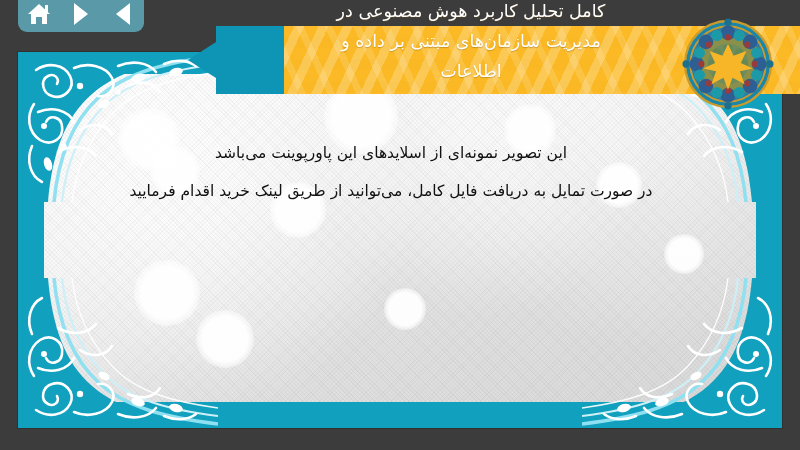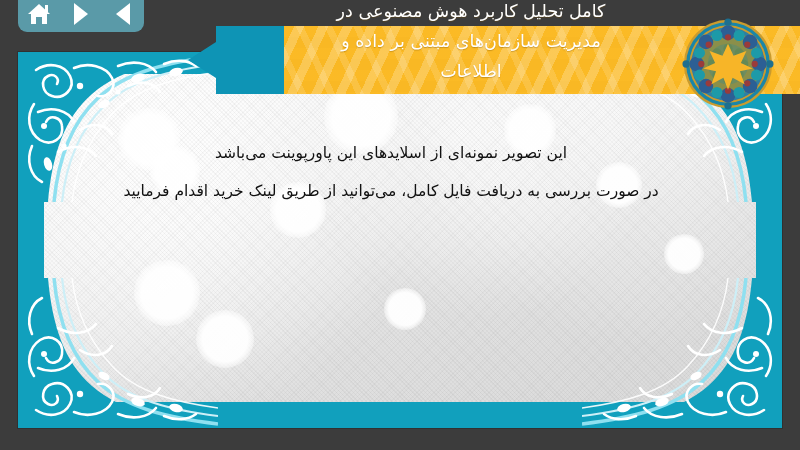--- a/index.html
+++ b/index.html
@@ -313,17 +313,17 @@
           <ellipse cx="158" cy="20" rx="7" ry="4" transform="rotate(-14 158 20)"></ellipse>
           <ellipse cx="86" cy="52" rx="6" ry="3.6" transform="rotate(-26 86 52)"></ellipse>
           <circle cx="62" cy="34" r="3.2"></circle>
             <circle cx="26" cy="74" r="3"></circle>
         </g>
       </svg>
     </div>
 
     <div class="body-text">
       <span class="ln">این تصویر نمونه‌ای از اسلایدهای این پاورپوینت می‌باشد</span>
-      <span class="ln">در صورت بررسی به دریافت فایل کامل، می‌توانید از طریق لینک خرید اقدام فرمایید</span>
+      <span class="ln">در صورت تمایل به دریافت فایل کامل، می‌توانید از طریق لینک خرید اقدام فرمایید</span>
     </div>
   </div>
 
 </div>
 
 </body></html>

